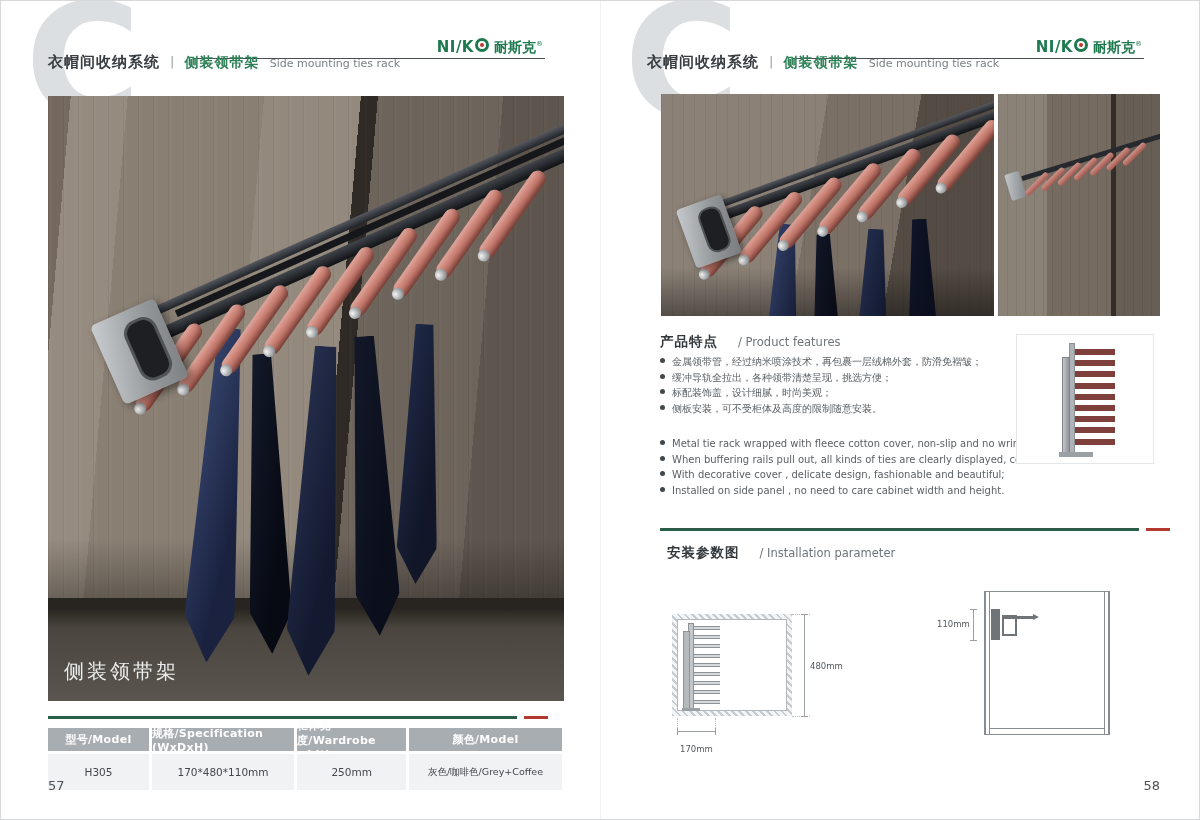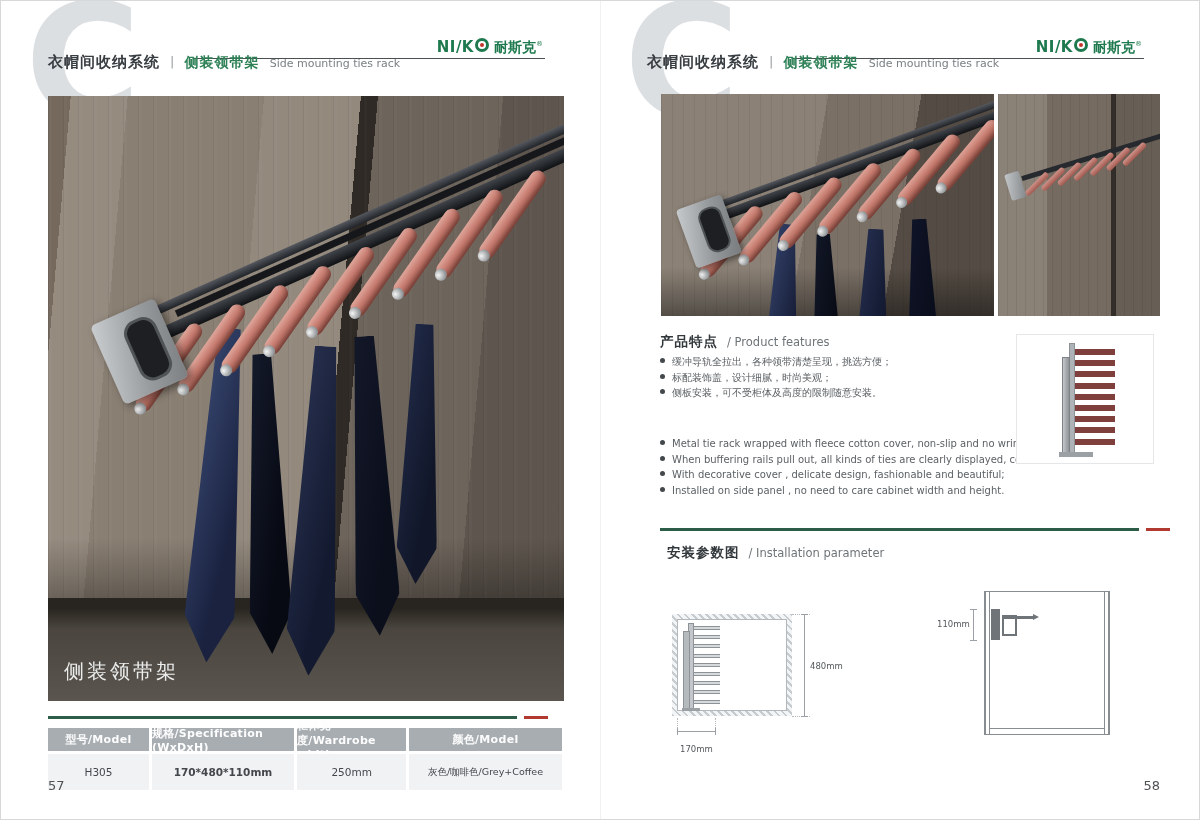--- a/index.html
+++ b/index.html
@@ -75,21 +75,21 @@
   .accent .red{width:24px;height:3px;background:#b2392f;margin-left:7px;}
   #divider-left{left:47px;top:715px;width:500px;}
   #divider-right{left:60px;top:527px;width:510px;}
 
   .spec-table{position:absolute;left:47px;top:727px;width:515px;}
   .trow{display:flex;gap:3px;}
   .trow + .trow{margin-top:3px;}
   .tcell{display:flex;align-items:center;justify-content:center;}
   .thead .tcell{height:23px;background:#a8adb2;color:#fdfdfd;font-size:11px;font-weight:bold;letter-spacing:.3px;}
   .tval .tcell{height:36px;background:#f1f2f4;color:#43474b;font-size:10.5px;}
-  .c1{flex-basis:19.6%;} .c2{flex-basis:27.6%;font-weight:bold;} .c3{flex-basis:21.2%;} .c4{flex-basis:29.6%;}
+  .c1{flex-basis:19.6%;} .c2{flex-basis:27.6%;} .c3{flex-basis:21.2%;} .c4{flex-basis:29.6%;}
   .tval .c4{font-size:9.5px;}
 
   .page-num{position:absolute;bottom:26px;font-size:13px;color:#4d5154;}
   #page-left .page-num{left:47px;text-align:right;} #page-right .page-num{right:40px;}
 
   
   .photoA{position:absolute;left:61px;top:93px;width:333px;height:222px;overflow:hidden;
     background:
       repeating-linear-gradient(90deg, rgba(0,0,0,.06) 0 1px, rgba(0,0,0,0) 1px 11px),
       linear-gradient(100deg,#8b8176 0 45%,#7a7066 45% 70%,#544c44 70% 100%);}
@@ -120,21 +120,21 @@
   .rackB .bar{position:absolute;top:6px;left:12px;right:-6px;height:5px;background:#26292d;}
   .rodB{position:absolute;top:8px;width:30px;height:6px;border-radius:3px;
     transform-origin:100% 50%;transform:rotate(-28deg);
     background:linear-gradient(180deg,#cf9289,#a2594f);}
   .endcapB{position:absolute;left:-4px;top:0;width:15px;height:27px;border-radius:2px;z-index:4;
     background:linear-gradient(105deg,#c3c7ca,#85898c);}
 
   
   .sec-title{position:absolute;white-space:nowrap;}
   .sec-title .t-cn{font-size:13.5px;font-weight:bold;color:#33383c;letter-spacing:1px;}
-  .sec-title .t-en{font-size:11.5px;color:#6e7478;margin-left:4px;}
+  .sec-title .t-en{font-size:11.5px;color:#6e7478;margin-left:15px;}
   #features-title{left:60px;top:330px;}
   #install-title{left:67px;top:541px;}
 
   .blist{position:absolute;left:60px;margin:0;padding:0;list-style:none;}
   #blist-cn{top:355px;} #blist-en{top:437px;}
   .blist li{font-size:10px;color:#5c6165;height:15.5px;line-height:11px;white-space:nowrap;display:flex;align-items:flex-start;}
   .blist .dot{flex:0 0 auto;width:5px;height:5px;border-radius:50%;background:#43484c;margin:2px 7px 0 0;}
 
   .thumb-box{position:absolute;left:416px;top:333px;width:136px;height:128px;background:#fff;
     border:1px solid #e4e6e8;}
@@ -298,20 +298,24 @@
     </div>
 
     <div class="sec-title" id="features-title">
       <span class="t-cn">产品特点</span>
       <span class="t-en">/ Product features</span>
     </div>
 
     <ul class="blist" id="blist-cn">
       <li>
           <span class="dot"></span>
+          <span>金属领带管，经过纳米喷涂技术，再包裹一层绒棉外套，防滑免褶皱；</span>
+        </li>
+      <li>
+          <span class="dot"></span>
           <span>缓冲导轨全拉出，各种领带清楚呈现，挑选方便；</span>
         </li>
       <li>
           <span class="dot"></span>
           <span>标配装饰盖，设计细腻，时尚美观；</span>
         </li>
       <li>
           <span class="dot"></span>
           <span>侧板安装，可不受柜体及高度的限制随意安装。</span>
         </li>

